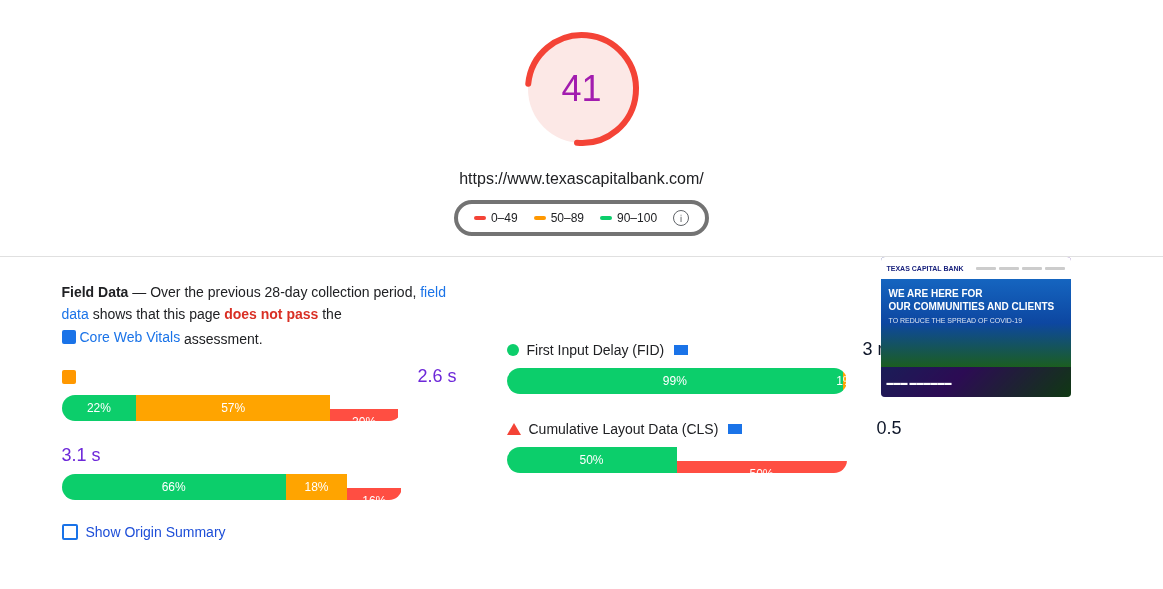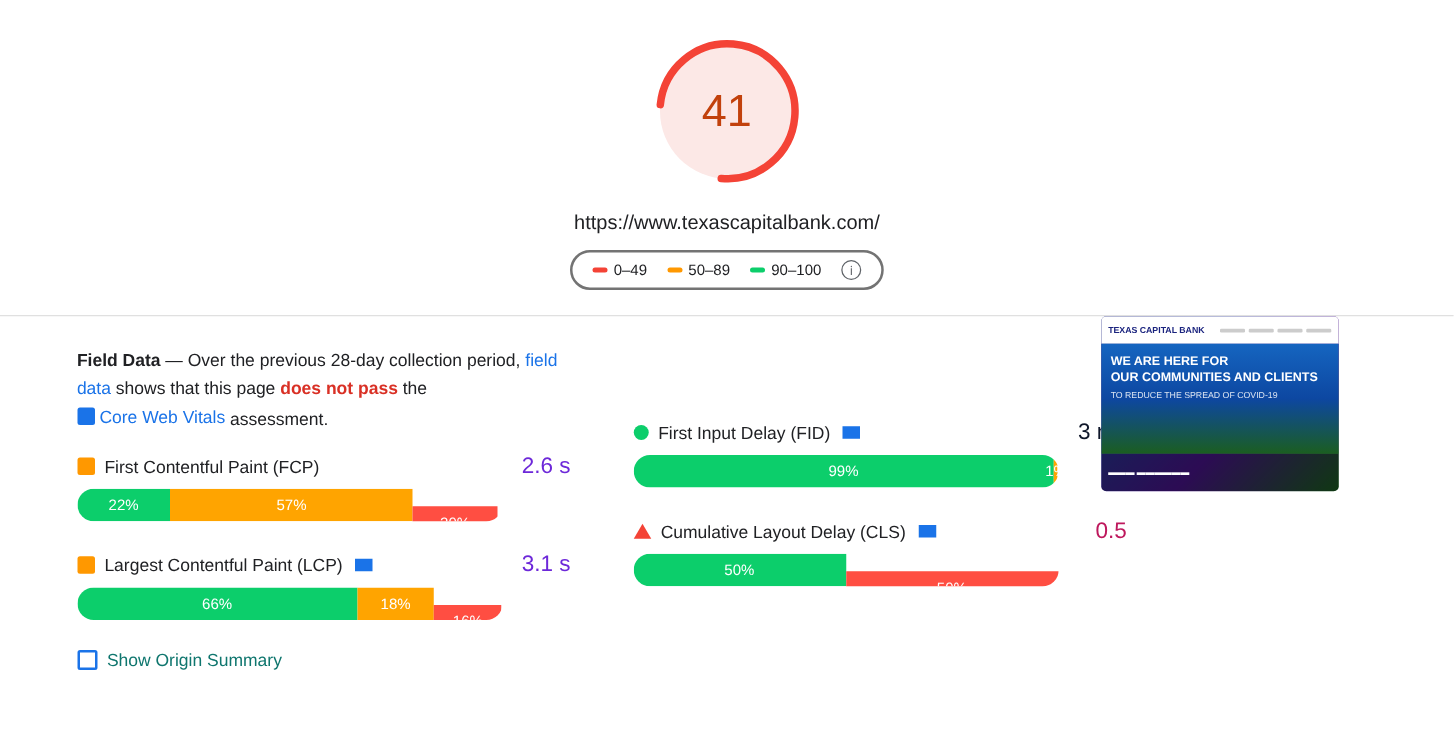--- a/index.html
+++ b/index.html
@@ -33,34 +33,34 @@
       top: 0; left: 0;
     }
 
     .score-number {
       position: absolute;
       top: 50%;
       left: 50%;
       transform: translate(-50%, -50%);
       font-size: 36px;
       font-weight: 300;
-      color: #c2410c;
+      color: #a21caf;
     }
 
     .score-url {
       font-size: 16px;
       color: #202124;
       margin-bottom: 12px;
     }
 
     .legend {
       display: flex;
       align-items: center;
       gap: 16px;
-      border: 2px solid #737373;
+      border: 4px solid #737373;
       border-radius: 50px;
       padding: 6px 16px;
       font-size: 12px;
       color: #202124;
     }
 
     .legend-item {
       display: flex;
       align-items: center;
       gap: 5px;
@@ -184,21 +184,21 @@
       margin-left: 2px;
     }
 
     .metric-value {
       font-size: 18px;
       font-weight: 400;
     }
 
     .val-orange { color: #6d28d9; }
     .val-green { color: #0f172a; }
-    .val-red { color: #be185d; }
+    .val-red { color: #0f172a; }
 
     
     .progress-bar {
       display: flex;
       border-radius: 50px;
       overflow: hidden;
       height: 26px;
       width: 340px;
     }
 
@@ -310,21 +310,21 @@
     .checkbox {
       width: 16px;
       height: 16px;
       border: 2px solid #1a73e8;
       border-radius: 2px;
       background: #fff;
       flex-shrink: 0;
     }
 
     .show-origin-label {
-      color: #0f766e;
+      color: #1d4ed8;
       font-size: 14px;
     }
 
     .content-wrapper {
       max-width: 1100px;
       margin: 0 auto;
       padding: 0 30px;
     }
   </style>
 </head>
@@ -378,38 +378,32 @@
           <span class="cwv-square"></span>
           <a class="link">Core Web Vitals</a>
         </span>
         <span> assessment.</span>
       </p>
 
       <div class="metric-card">
         <div class="metric-header">
           <div class="metric-title">
             <div class="metric-icon-orange"></div>
-            <span>First Contentful Paint (FCP)</span>
           </div>
           <span class="metric-value val-orange">2.6 s</span>
         </div>
         <div class="progress-bar">
           <div class="bar-segment bar-green" style="width:22%;">22%</div>
           <div class="bar-segment bar-orange" style="width:57%;">57%</div>
           <div class="bar-segment bar-red" style="width:20%;">20%</div>
         </div>
       </div>
 
       <div class="metric-card">
         <div class="metric-header">
-          <div class="metric-title">
-            <div class="metric-icon-orange"></div>
-            <span>Largest Contentful Paint (LCP)</span>
-            <span class="metric-flag"></span>
-          </div>
           <span class="metric-value val-orange">3.1 s</span>
         </div>
         <div class="progress-bar">
           <div class="bar-segment bar-green" style="width:66%;">66%</div>
           <div class="bar-segment bar-orange" style="width:18%;">18%</div>
           <div class="bar-segment bar-red" style="width:16%;">16%</div>
         </div>
       </div>
 
       <div class="show-origin">
@@ -435,21 +429,21 @@
         <div class="progress-bar">
           <div class="bar-segment bar-green" style="width:99%;">99%</div>
           <div class="bar-segment bar-orange" style="width:1%;">1%</div>
         </div>
       </div>
 
       <div class="metric-card">
         <div class="metric-header">
           <div class="metric-title">
             <div class="metric-icon-triangle"></div>
-            <span>Cumulative Layout Delay (CLS)</span>
+            <span>Cumulative Layout Data (CLS)</span>
             <span class="metric-flag"></span>
           </div>
           <span class="metric-value val-red">0.5</span>
         </div>
         <div class="progress-bar">
           <div class="bar-segment bar-green" style="width:50%;">50%</div>
           <div class="bar-segment bar-red" style="width:50%;">50%</div>
         </div>
       </div>
 

